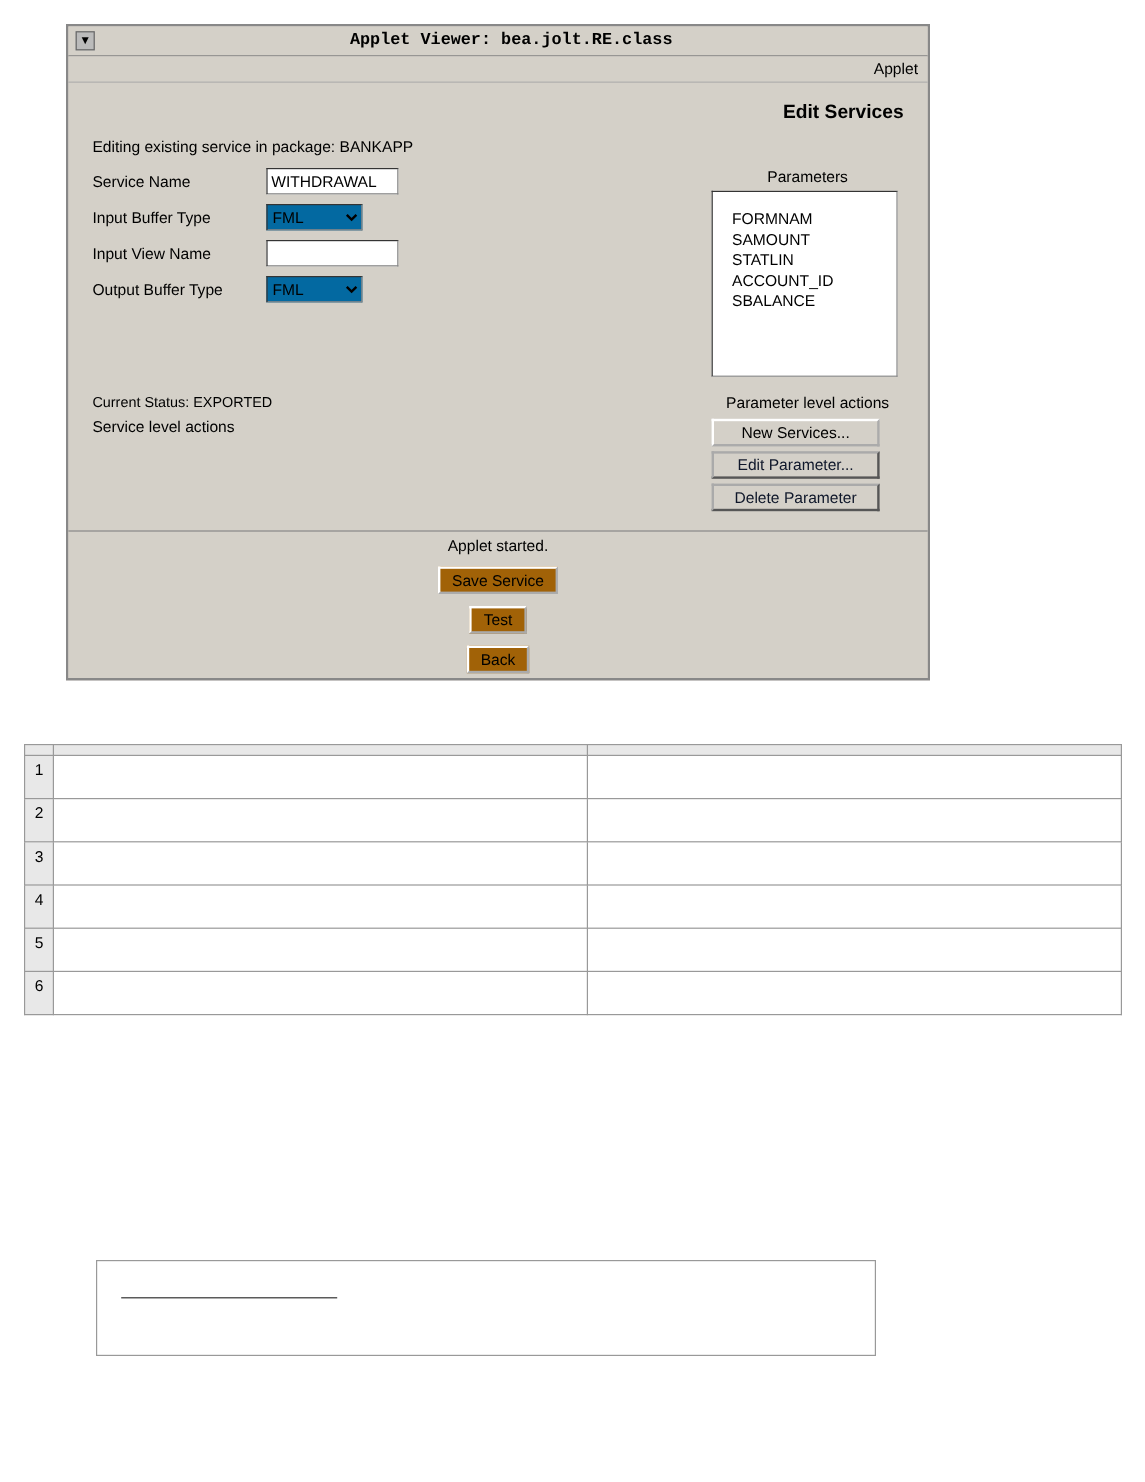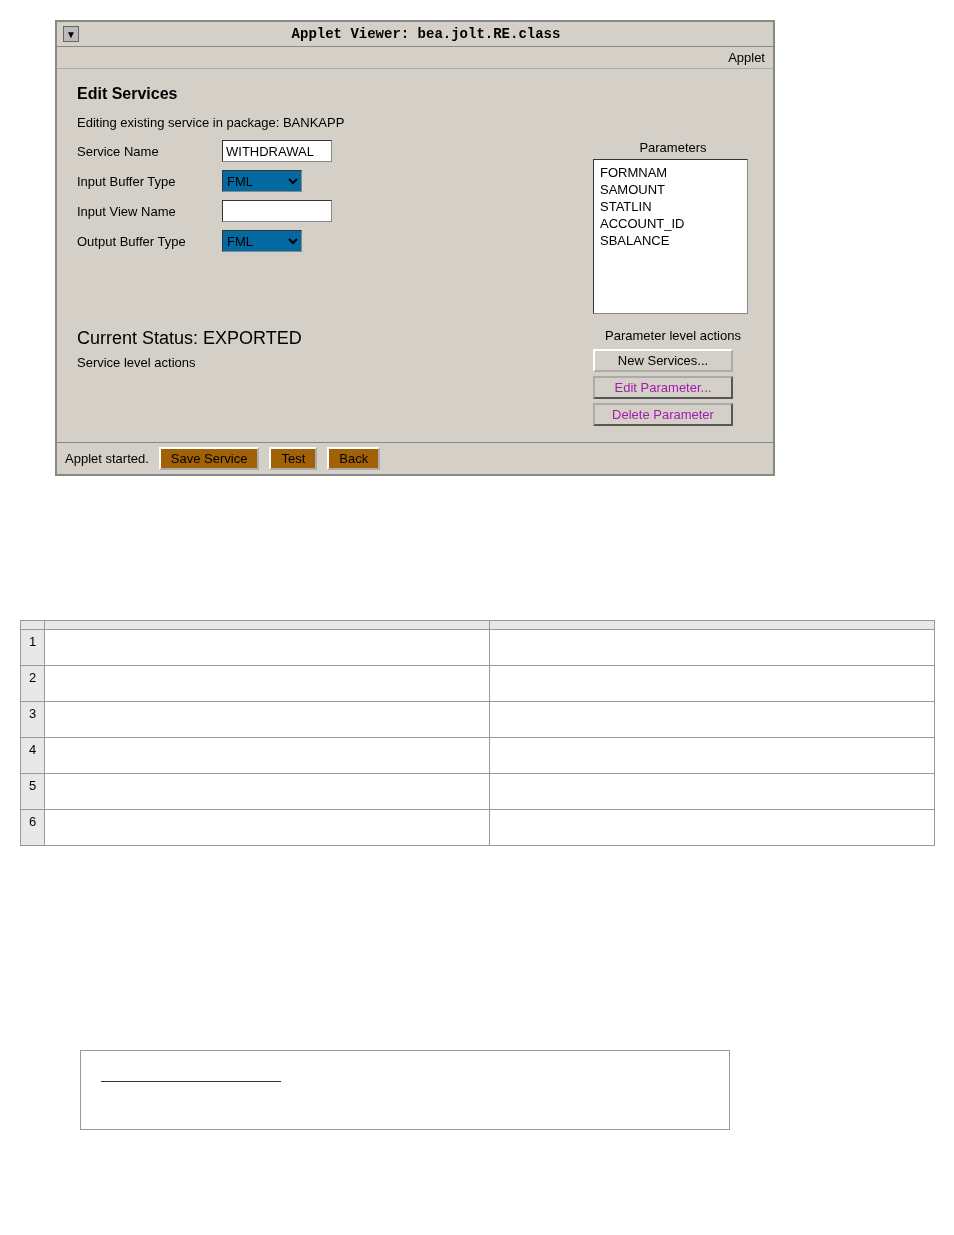--- a/index.html
+++ b/index.html
@@ -54,21 +54,21 @@
       padding: 3px 8px;
       text-align: right;
     }
 
     .window-content {
       background: #d4d0c8;
       padding: 16px 20px 12px 20px;
     }
 
     .page-title {
-      text-align: left;
+      text-align: right;
       font-size: 16px;
       font-weight: bold;
       margin-bottom: 12px;
     }
 
     .subtitle {
       margin-bottom: 10px;
       font-size: 13px;
     }
 
@@ -118,42 +118,42 @@
       font-size: 13px;
       margin-bottom: 4px;
       text-align: center;
     }
 
     .params-listbox {
       border: 1px inset #888;
       background: #fff;
       width: 155px;
       height: 155px;
-      padding: 4px;
+      padding: 14px;
       font-size: 13px;
       overflow-y: auto;
     }
 
     .params-listbox div {
       padding: 1px 2px;
     }
 
     .status-area {
       margin-top: 14px;
       display: flex;
       gap: 20px;
       align-items: flex-start;
     }
 
     .status-left {
       flex: 1;
     }
 
     .status-text {
-      font-size: 18px;
+      font-size: 12px;
       margin-bottom: 6px;
     }
 
     .service-level-label {
       font-size: 13px;
     }
 
     .status-right {
       width: 160px;
     }
@@ -170,33 +170,34 @@
       margin-bottom: 4px;
       padding: 2px 6px;
       font-size: 13px;
       background: #d4d0c8;
       border: 2px outset #fff;
       cursor: pointer;
       text-align: center;
     }
 
     .param-btn:disabled {
-      color: #a21caf;
+      color: #0f172a;
       border-color: #aaa;
       cursor: default;
     }
 
     .statusbar {
       border-top: 1px solid #888;
       padding: 4px 8px;
       background: #d4d0c8;
       display: flex;
       align-items: center;
       gap: 10px;
       font-size: 13px;
+      flex-direction: column;
     }
 
     .action-btn {
       padding: 2px 10px;
       font-size: 13px;
       background: #a16207;
       border: 2px outset #fff;
       cursor: pointer;
     }
 

